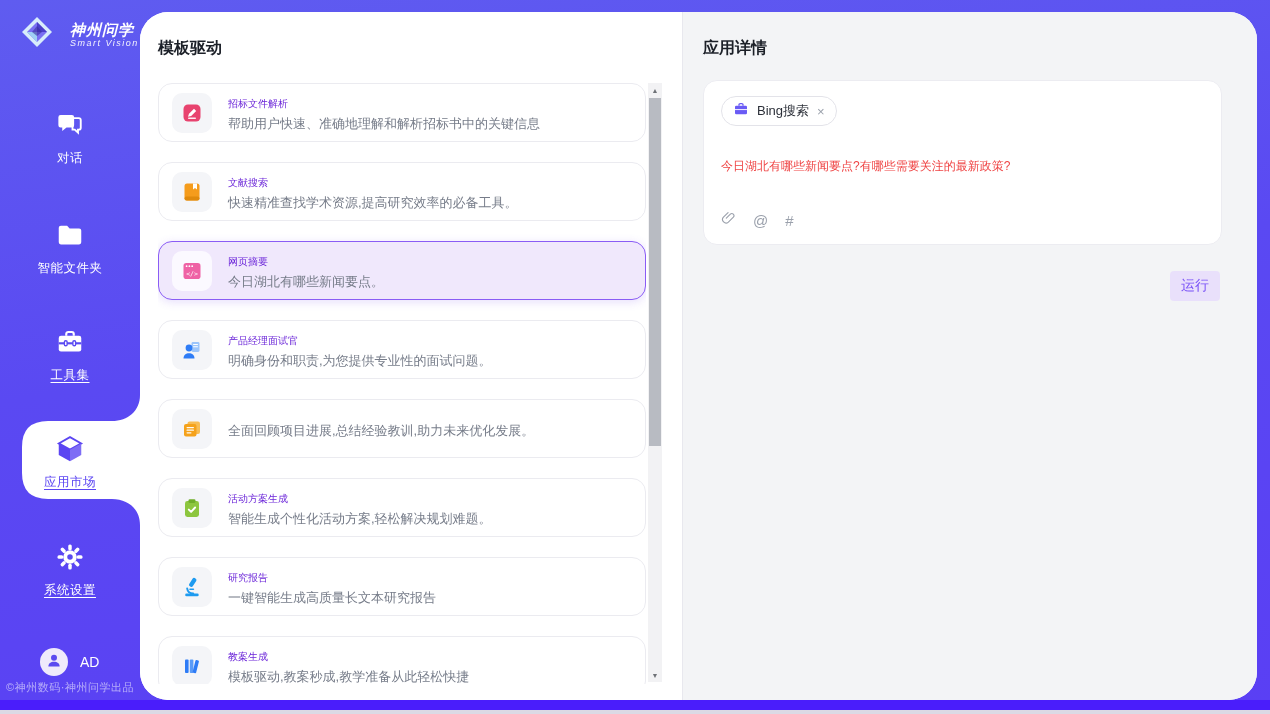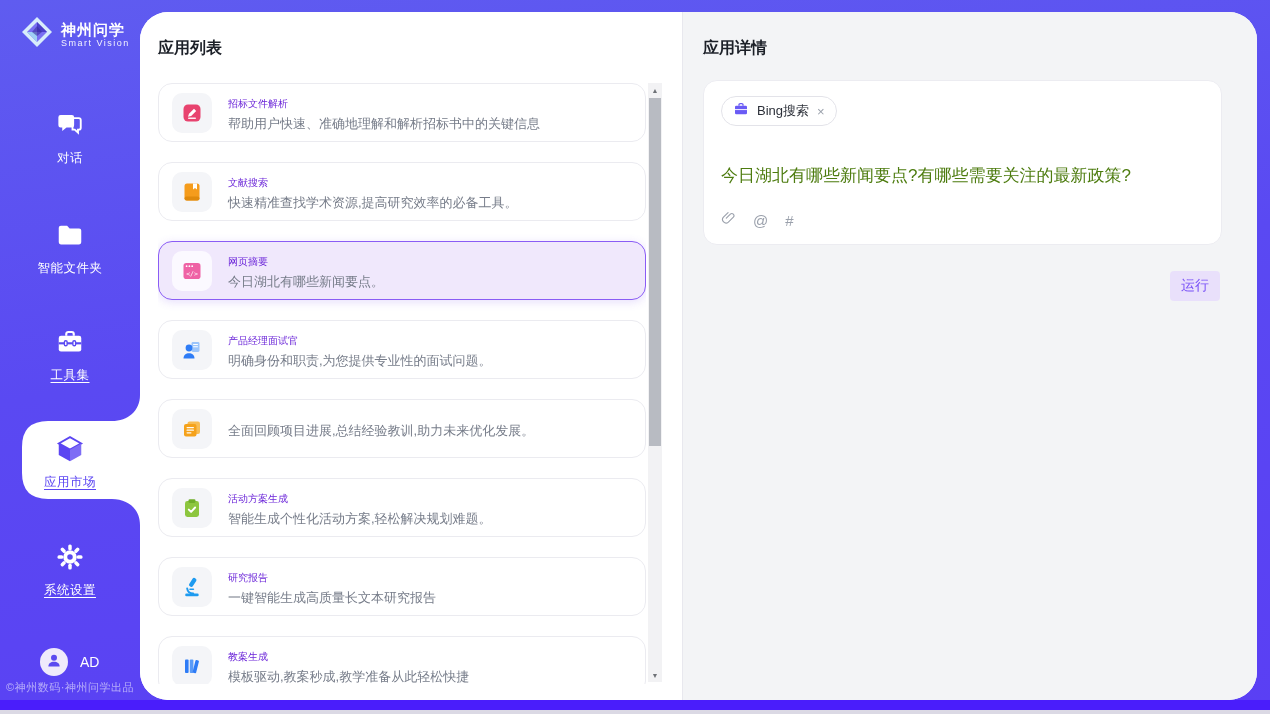--- a/index.html
+++ b/index.html
@@ -8,21 +8,21 @@
 
   .canvas { position:relative; width:1270px; height:714px;
     background:linear-gradient(172deg,#5f5cf0 0%,#5a49f2 45%,#5a3ff4 100%); }
 
   
   .footer-bar   { position:absolute; left:0; top:700px; width:1270px; height:10px; background:#4a1dfb; }
   .footer-strip { position:absolute; left:0; top:710px; width:1270px; height:4px;  background:#dbd9e4; }
 
   
   .sidebar { position:absolute; left:0; top:0; width:140px; height:700px; }
-  .logo { position:absolute; left:20px; top:15px; display:flex; align-items:center; gap:7px; }
+  .logo { position:absolute; left:20px; top:15px; display:flex; align-items:center; gap:16px;font-style:italic; }
   .logo-text  { color:#fff; }
   .logo-name  { font-size:15px; font-weight:700; letter-spacing:1px; line-height:17px; }
   .logo-sub   { font-size:9px; letter-spacing:1.5px; opacity:.92; }
 
   .nav-item { position:absolute; left:0; width:140px; text-align:center; color:#fff; cursor:pointer; }
   .nav-icon { display:inline-block; height:30px; }
   .nav-label{ margin-top:6px; font-size:12.5px; letter-spacing:.5px; }
   .nav-item.u .nav-label { text-decoration:underline; text-underline-offset:3px; }
   .nav-item.active { color:#5b45f2; z-index:3; }
 
@@ -60,21 +60,21 @@
   .sb-thumb { position:absolute; left:1px; top:15px; width:12px; height:348px; background:#b8bbc2; cursor:pointer; }
 
   
   .panel-detail { position:relative; flex:1; height:100%; background:#f3f4f6; }
   .detail-card { position:absolute; left:20px; top:68px; width:519px; height:165px; background:#fff;
     border:1px solid #ececf1; border-radius:14px; padding:15px 17px; }
   .tool-tag { display:inline-flex; align-items:center; gap:8px; height:30px; padding:0 11px;
     border:1px solid #e3e3e9; border-radius:15px; background:#fff; cursor:pointer; }
   .tool-tag-label { font-size:13px; color:#2b2f38; }
   .tag-close { font-size:13px; color:#9aa0ab; cursor:pointer; line-height:1; }
-  .prompt-text { margin-top:41px; font-size:17px; color:#4d7c0f; line-height:18px; cursor:text; }
+  .prompt-text { margin-top:31px; font-size:12px; color:#ef4444; line-height:18px; cursor:text; }
   .composer-icons { position:absolute; left:17px; bottom:13px; display:flex; align-items:center; gap:17px;
     color:#9ba1ac; }
   .glyph-icon { font-size:15px; cursor:pointer; }
   .run-btn { position:absolute; top:259px; right:37px; width:50px; height:30px; background:#e9e0fb;
     color:#7a52f7; font-size:14px; border:none; border-radius:4px; cursor:pointer;
     display:flex; align-items:center; justify-content:center; font-family:inherit; }
 </style>
 </head>
 <body>
 
@@ -176,21 +176,21 @@
       </span>
       <span class="user-name">AD</span>
     </div>
 
     <div class="copyright">©神州数码·神州问学出品</div>
   </div>
 
   <div class="content">
 
     <div class="panel-list">
-      <div class="panel-title">应用列表</div>
+      <div class="panel-title">模板驱动</div>
 
       <div class="app-list">
 
         <div class="app-card">
           <span class="tile">
             <svg width="22" height="22" viewBox="0 0 22 22">
               <rect x="2.5" y="2.5" width="17" height="17" rx="4.5" fill="#E8436F"></rect>
               <path d="M7 14.8l1-3 5-5 2.2 2.2-5 5-3.2.8z" fill="#fff"></path>
               <rect x="7" y="15.6" width="8" height="1.4" rx=".7" fill="#fff" opacity=".9"></rect>
             </svg>

